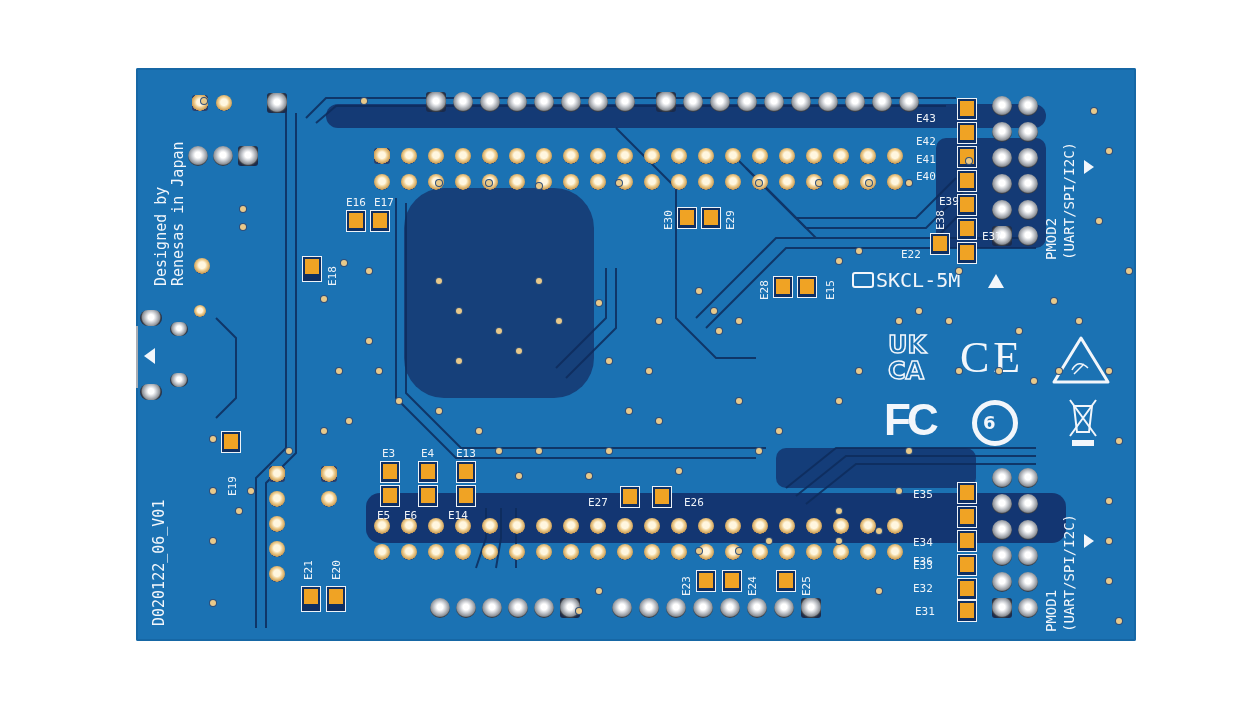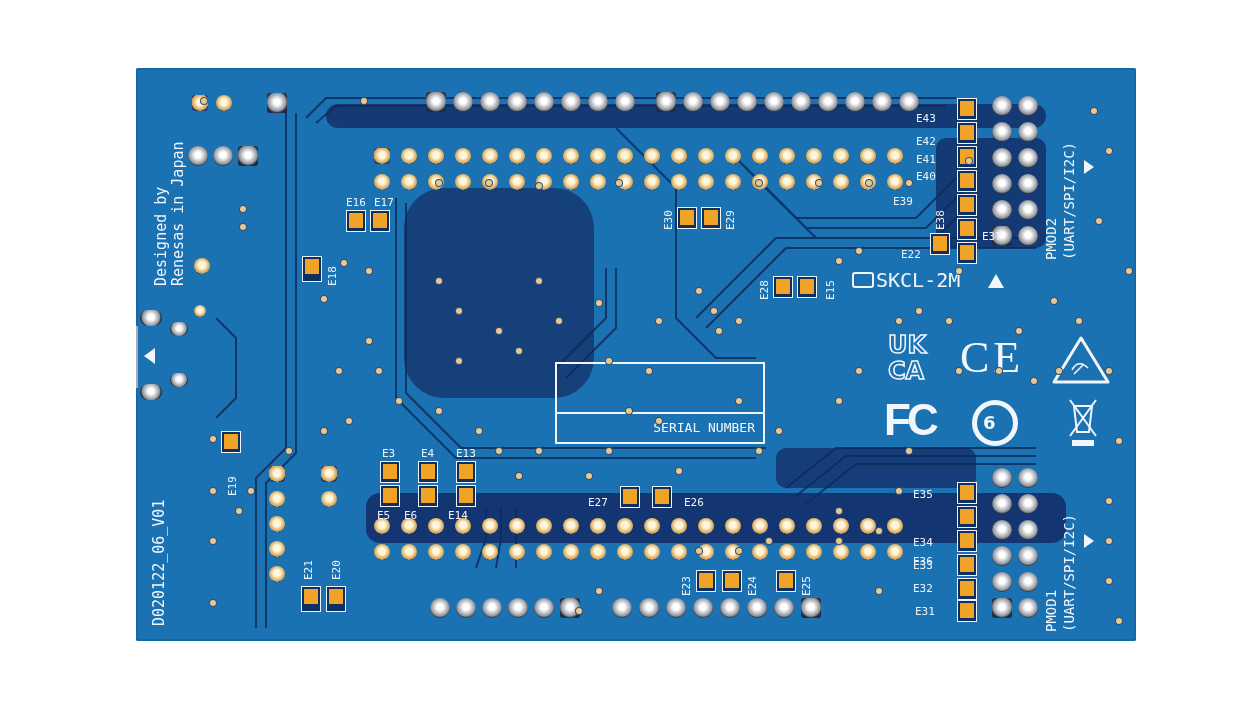--- a/index.html
+++ b/index.html
@@ -240,21 +240,21 @@
   <div class="jumper" style="left:821px;top:78px;"></div>
   <div class="jumper" style="left:821px;top:102px;"></div>
   <div class="jumper" style="left:821px;top:126px;"></div>
   <div class="jumper" style="left:821px;top:150px;"></div>
   <div class="jumper" style="left:821px;top:174px;"></div>
   <div class="jumper" style="left:794px;top:165px;"></div>
   <div class="jlabel" style="left:780px;top:44px;">E43</div>
   <div class="jlabel" style="left:780px;top:67px;">E42</div>
   <div class="jlabel" style="left:780px;top:85px;">E41</div>
   <div class="jlabel" style="left:780px;top:102px;">E40</div>
-  <div class="jlabel" style="left:757px;top:127px;">E39</div>
+  <div class="jlabel" style="left:803px;top:127px;">E39</div>
   <div class="jlabel vtext" style="left:798px;top:162px;">E38</div>
   <div class="jlabel" style="left:846px;top:162px;">E37</div>
   <div class="jlabel" style="left:765px;top:180px;">E22</div>
 
   <div class="jumper" style="left:821px;top:414px;"></div>
   <div class="jumper" style="left:821px;top:438px;"></div>
   <div class="jumper" style="left:821px;top:462px;"></div>
   <div class="jumper" style="left:821px;top:486px;"></div>
   <div class="jumper" style="left:821px;top:510px;"></div>
   <div class="jumper" style="left:821px;top:532px;"></div>
@@ -314,34 +314,30 @@
   <div class="jumper" style="left:165px;top:518px;height:26px;"></div>
   <div class="jumper" style="left:190px;top:518px;height:26px;"></div>
   <div class="jlabel vtext" style="left:166px;top:512px;">E21</div>
   <div class="jlabel vtext" style="left:194px;top:512px;">E20</div>
 
   <div class="silk vtext" style="left:18px;top:218px;font-size:15px;">Designed by</div>
   <div class="silk vtext" style="left:35px;top:218px;font-size:15px;">Renesas in Japan</div>
   <div class="silk vtext" style="left:16px;top:558px;font-size:15px;">D020122_06_V01</div>
 
   <div class="abs" style="left:716px;top:204px;width:22px;height:16px;border:2px solid #f2f6fb;border-radius:3px;box-sizing:border-box;"></div>
-  <div class="silk" style="left:740px;top:202px;font-size:20px;">SKCL-2M</div>
+  <div class="silk" style="left:740px;top:202px;font-size:20px;">SKCL-5M</div>
   <div class="abs" style="left:852px;top:206px;width:0;height:0;border-left:8px solid transparent;border-right:8px solid transparent;border-bottom:14px solid #f2f6fb;"></div>
 
   <div class="silk vtext" style="left:908px;top:192px;font-size:14px;">PMOD2</div>
   <div class="silk vtext" style="left:926px;top:192px;font-size:14px;">(UART/SPI/I2C)</div>
   <div class="abs" style="left:948px;top:92px;width:0;height:0;border-top:7px solid transparent;border-bottom:7px solid transparent;border-left:10px solid #f2f6fb;"></div>
   <div class="silk vtext" style="left:908px;top:564px;font-size:14px;">PMOD1</div>
   <div class="silk vtext" style="left:926px;top:564px;font-size:14px;">(UART/SPI/I2C)</div>
   <div class="abs" style="left:948px;top:466px;width:0;height:0;border-top:7px solid transparent;border-bottom:7px solid transparent;border-left:10px solid #f2f6fb;"></div>
 
-  <div class="abs" style="left:419px;top:294px;width:210px;height:82px;border:2px solid #f2f6fb;box-sizing:border-box;">
-    <div class="abs" style="left:0;top:48px;width:100%;height:2px;background:#f2f6fb;"></div>
-    <div class="silk" style="right:8px;top:57px;font-size:13px;">SERIAL NUMBER</div>
-  </div>
 
   <div class="abs" style="left:752px;top:265px;width:44px;height:52px;">
     <div class="silk" style="left:0;top:0;font-size:24px;font-weight:bold;font-family:'DejaVu Sans',sans-serif;color:transparent;-webkit-text-stroke:1.5px #f2f6fb;">UK</div>
     <div class="silk" style="left:0;top:26px;font-size:24px;font-weight:bold;font-family:'DejaVu Sans',sans-serif;color:transparent;-webkit-text-stroke:1.5px #f2f6fb;">CA</div>
   </div>
   <div class="silk" style="left:824px;top:268px;font-size:44px;font-family:Liberation Serif, serif;letter-spacing:4px;">CE</div>
   <svg style="left:914px;top:266px;" width="62" height="52">
     <path d="M31 4 L58 48 L4 48 Z" fill="none" stroke="#f2f6fb" stroke-width="3" stroke-linejoin="round"></path>
     <path d="M22 36 C26 28 32 28 38 34 M24 40 L34 30" fill="none" stroke="#f2f6fb" stroke-width="1.5"></path>
   </svg>

